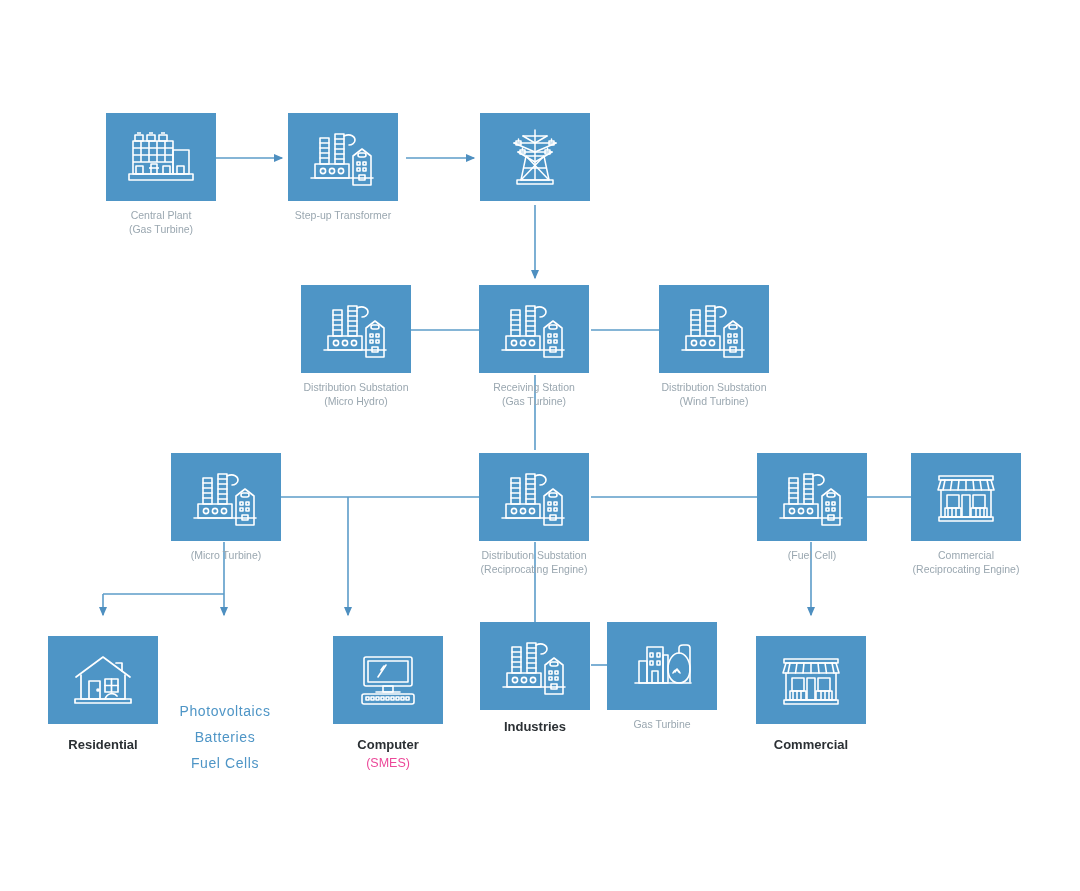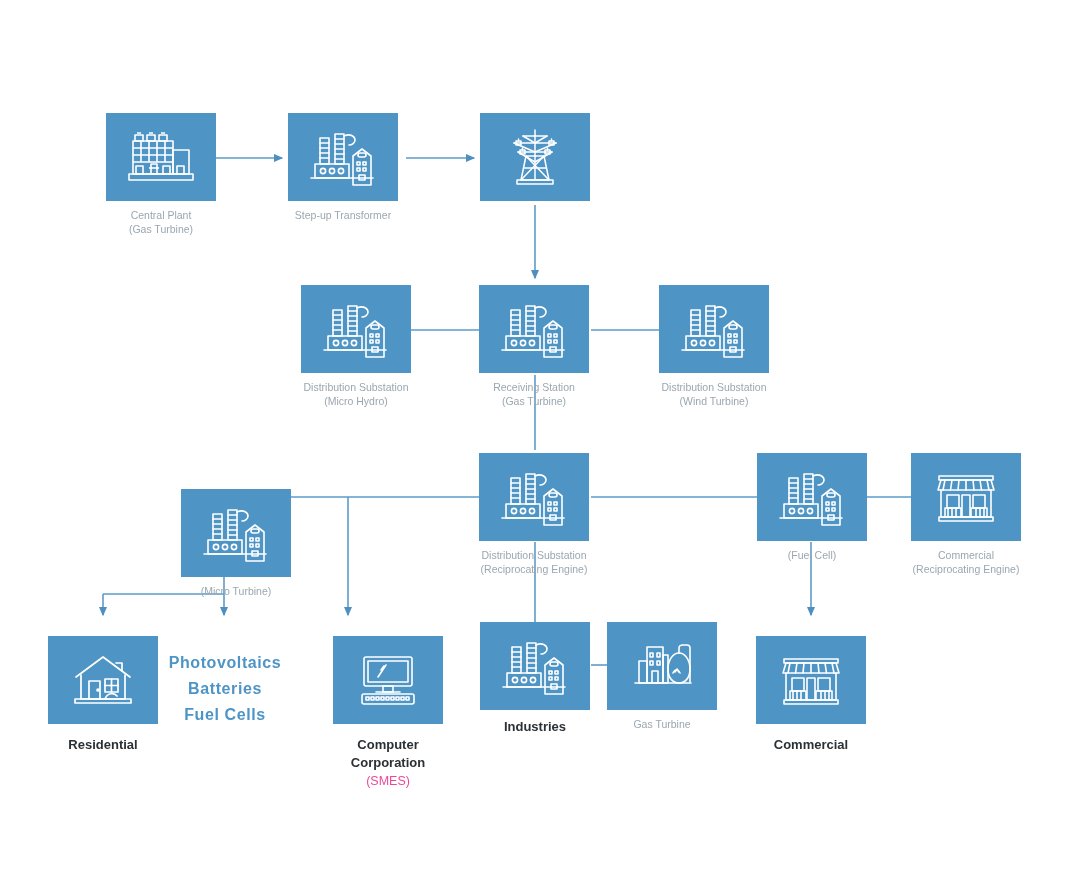--- a/index.html
+++ b/index.html
@@ -22,21 +22,21 @@
     position:absolute;left:50%;transform:translateX(-50%);
     top:96px;width:240px;text-align:center;
     font-size:10.5px;line-height:13.5px;color:#9aa7b0;white-space:nowrap;
   }
   .caption.dark{color:#2b3034;font-weight:bold;font-size:13px;line-height:18px;}
   .caption.dark .sub{color:#ec4899;font-weight:normal;font-size:12.5px;}
   .caption .l2{display:block;}
 
   .storage-list{
     position:absolute;text-align:center;width:160px;
-    font-size:16px;font-weight:bold;color:#4e95c6;letter-spacing:.6px;line-height:26px;
+    font-size:14px;font-weight:normal;color:#4e95c6;letter-spacing:.6px;line-height:26px;margin-top:48px;
   }
 </style>
 </head>
 <body>
 
 <div id="stage">
 
   <svg id="wires" viewBox="0 0 1080 891">
     <defs>
       <marker id="ah" markerWidth="9" markerHeight="9" refX="5.2" refY="3" orient="auto" markerUnits="strokeWidth">
@@ -222,21 +222,21 @@
             <path d="M4 50h62"></path>
         </g>
       </svg>
     </div>
     <div class="caption">
       <span>Distribution Substation</span>
       <span class="l2">(Wind Turbine)</span>
     </div>
   </div>
 
-  <div class="node" style="left:181px;top:453px;margin-top:36px;">
+  <div class="node" style="left:171px;top:453px;">
     <div class="tile">
       <svg width="72" height="58" viewBox="0 0 72 58">
         <g fill="none" stroke="#ffffff" stroke-width="1.6" stroke-linejoin="round" stroke-linecap="round">
           <path d="M13 10h9v26h-9z"></path>
             <path d="M13 15h9M13 20h9M13 25h9M13 30h9"></path>
           <path d="M28 6h9v30h-9z"></path>
             <path d="M28 11h9M28 16h9M28 21h9M28 26h9M28 31h9"></path>
           <path d="M37 8c7-3 11 1 11 4s-3 5-6 5"></path>
           <path d="M8 36h34v14H8z"></path>
           <circle cx="16" cy="43" r="2.6"></circle>
@@ -367,21 +367,20 @@
           <path d="M25 18l3-4"></path>
           <path d="M27 34h10v6H27z"></path>
           <path d="M20 40h24"></path>
           <rect x="6" y="42" width="52" height="10" rx="2"></rect>
           <path d="M10 45h3v3h-3zM15 45h3v3h-3zM20 45h3v3h-3zM25 45h3v3h-3zM30 45h3v3h-3zM35 45h3v3h-3zM40 45h3v3h-3zM45 45h3v3h-3zM50 45h3v3h-3z"></path>
         </g>
       </svg>
     </div>
     <div class="caption dark" style="top:100px;">
       <span>Computer</span>
-      <span class="l2">Corporation</span>
       <span class="l2 sub">(SMES)</span>
     </div>
   </div>
 
   <div class="node" style="left:480px;top:622px;">
     <div class="tile">
       <svg width="72" height="58" viewBox="0 0 72 58">
         <g fill="none" stroke="#ffffff" stroke-width="1.6" stroke-linejoin="round" stroke-linecap="round">
           <path d="M13 10h9v26h-9z"></path>
             <path d="M13 15h9M13 20h9M13 25h9M13 30h9"></path>

